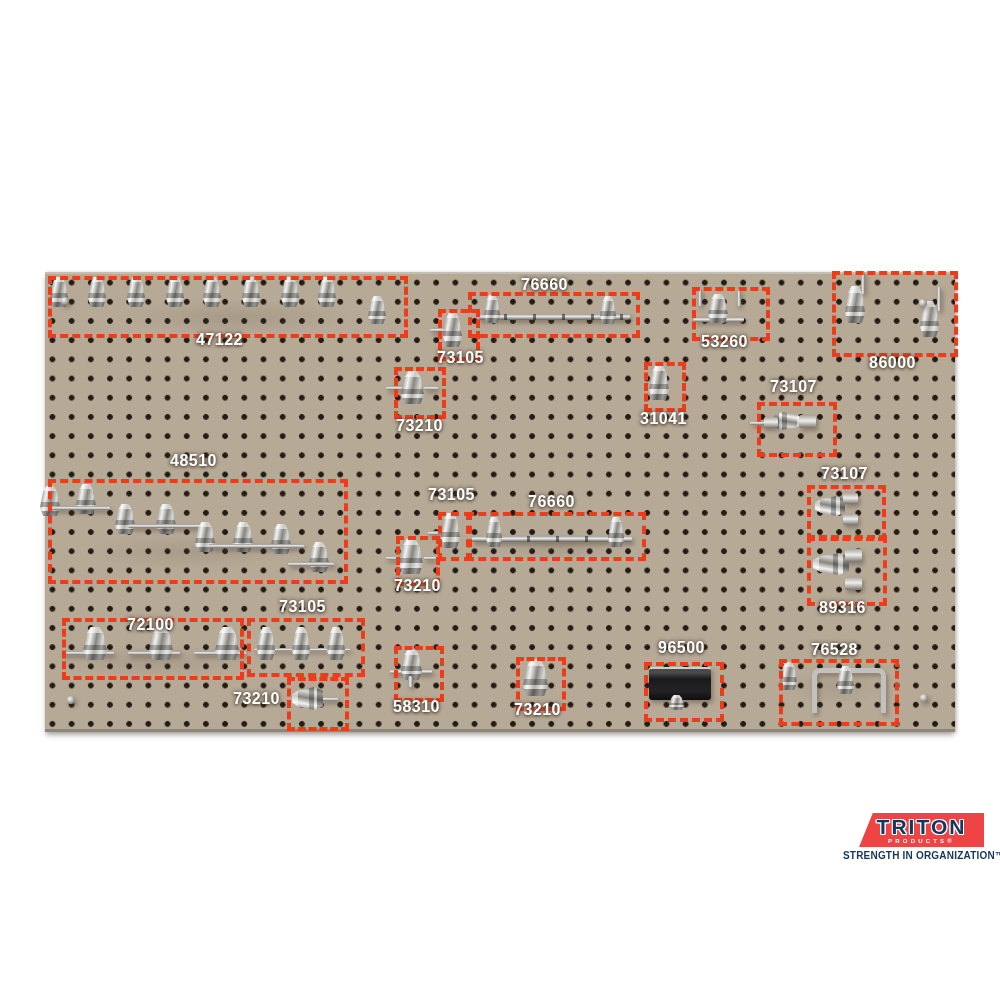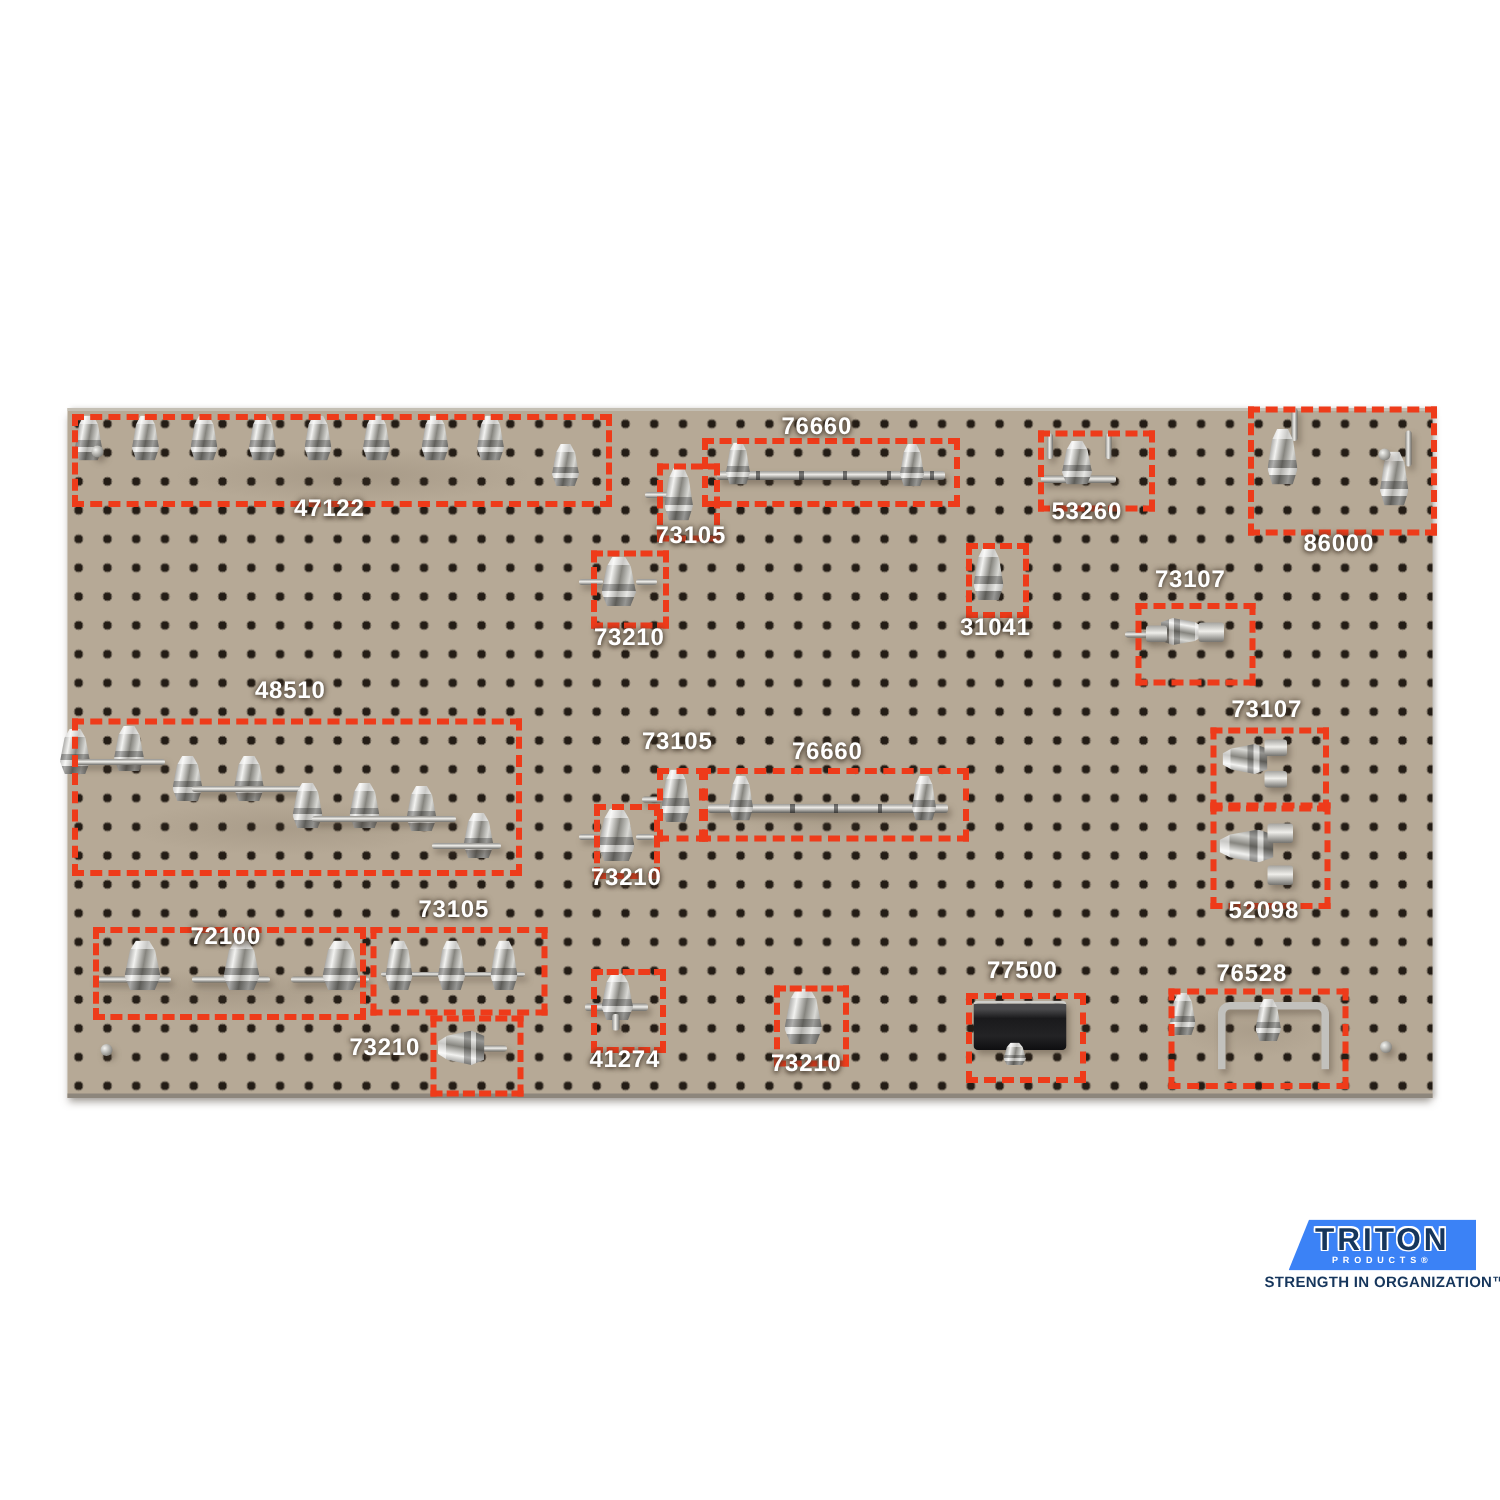--- a/index.html
+++ b/index.html
@@ -39,21 +39,21 @@
   .rail{background-image:
           repeating-linear-gradient(90deg, transparent 0 26px, rgba(30,30,30,.55) 26px 29px),
           linear-gradient(180deg,#9a9995,#eceae6 40%,#5f5e5a);
         border-radius:2px;}
   .fl{background:linear-gradient(180deg,#a5a4a0,#efeeea 45%,#74736f);border-radius:2px;}
   .uh{border:5px solid #c2c1bd;border-bottom:none;border-radius:8px 8px 0 0;background:transparent;}
   .bbox{background:linear-gradient(180deg,#4a4a4c 0 12%,#1a1a1c 32%,#232325 70%,#0e0e10);
         border-radius:3px;border-top:2px solid #cfcfcb;}
   .scr{border-radius:50%;background:radial-gradient(circle at 35% 35%, #f5f5f2, #9a9994 60%, #5c5b57);}
   
-  .logo-banner{position:absolute;left:859px;top:813px;width:125px;height:34px;background:#3b82f6;
+  .logo-banner{position:absolute;left:859px;top:813px;width:125px;height:34px;background:#ef4444;
                clip-path:polygon(11% 0,100% 0,100% 100%,0 100%);z-index:8;
                display:flex;flex-direction:column;align-items:center;justify-content:center;}
   .brand{font-size:21px;font-weight:bold;letter-spacing:2px;line-height:20px;color:#16365c;
          text-shadow:-1px -1px 0 #fff,1px -1px 0 #fff,-1px 1px 0 #fff,1px 1px 0 #fff,
                      -1px 0 0 #fff,1px 0 0 #fff,0 -1px 0 #fff,0 1px 0 #fff;}
   .products{font-size:6px;font-weight:bold;letter-spacing:3.2px;color:#ffffff;margin-top:1px;}
   .tagline{position:absolute;left:843px;top:850px;width:144px;text-align:center;z-index:8;
            font-size:10px;font-weight:bold;color:#16365c;letter-spacing:.2px;white-space:nowrap;}
 </style>
 </head>
@@ -176,27 +176,27 @@
   <div class="plabel" style="left:701px;top:333px">53260</div>
   <div class="plabel" style="left:869px;top:354px">86000</div>
   <div class="plabel" style="left:770px;top:378px">73107</div>
   <div class="plabel" style="left:640px;top:410px">31041</div>
   <div class="plabel" style="left:396px;top:417px">73210</div>
   <div class="plabel" style="left:170px;top:452px">48510</div>
   <div class="plabel" style="left:428px;top:486px">73105</div>
   <div class="plabel" style="left:528px;top:493px">76660</div>
   <div class="plabel" style="left:394px;top:577px">73210</div>
   <div class="plabel" style="left:821px;top:465px">73107</div>
-  <div class="plabel" style="left:819px;top:599px">52098</div>
+  <div class="plabel" style="left:819px;top:599px">89316</div>
   <div class="plabel" style="left:127px;top:616px">72100</div>
   <div class="plabel" style="left:279px;top:598px">73105</div>
   <div class="plabel" style="left:233px;top:690px">73210</div>
-  <div class="plabel" style="left:393px;top:698px">41274</div>
+  <div class="plabel" style="left:393px;top:698px">58310</div>
   <div class="plabel" style="left:514px;top:701px">73210</div>
-  <div class="plabel" style="left:658px;top:639px">77500</div>
+  <div class="plabel" style="left:658px;top:639px">96500</div>
   <div class="plabel" style="left:811px;top:641px">76528</div>
 
   <div class="logo-banner">
     <div class="brand">TRITON</div>
     <div class="products">PRODUCTS®</div>
   </div>
   <div class="tagline">STRENGTH IN ORGANIZATION™</div>
 
 </div>
 

